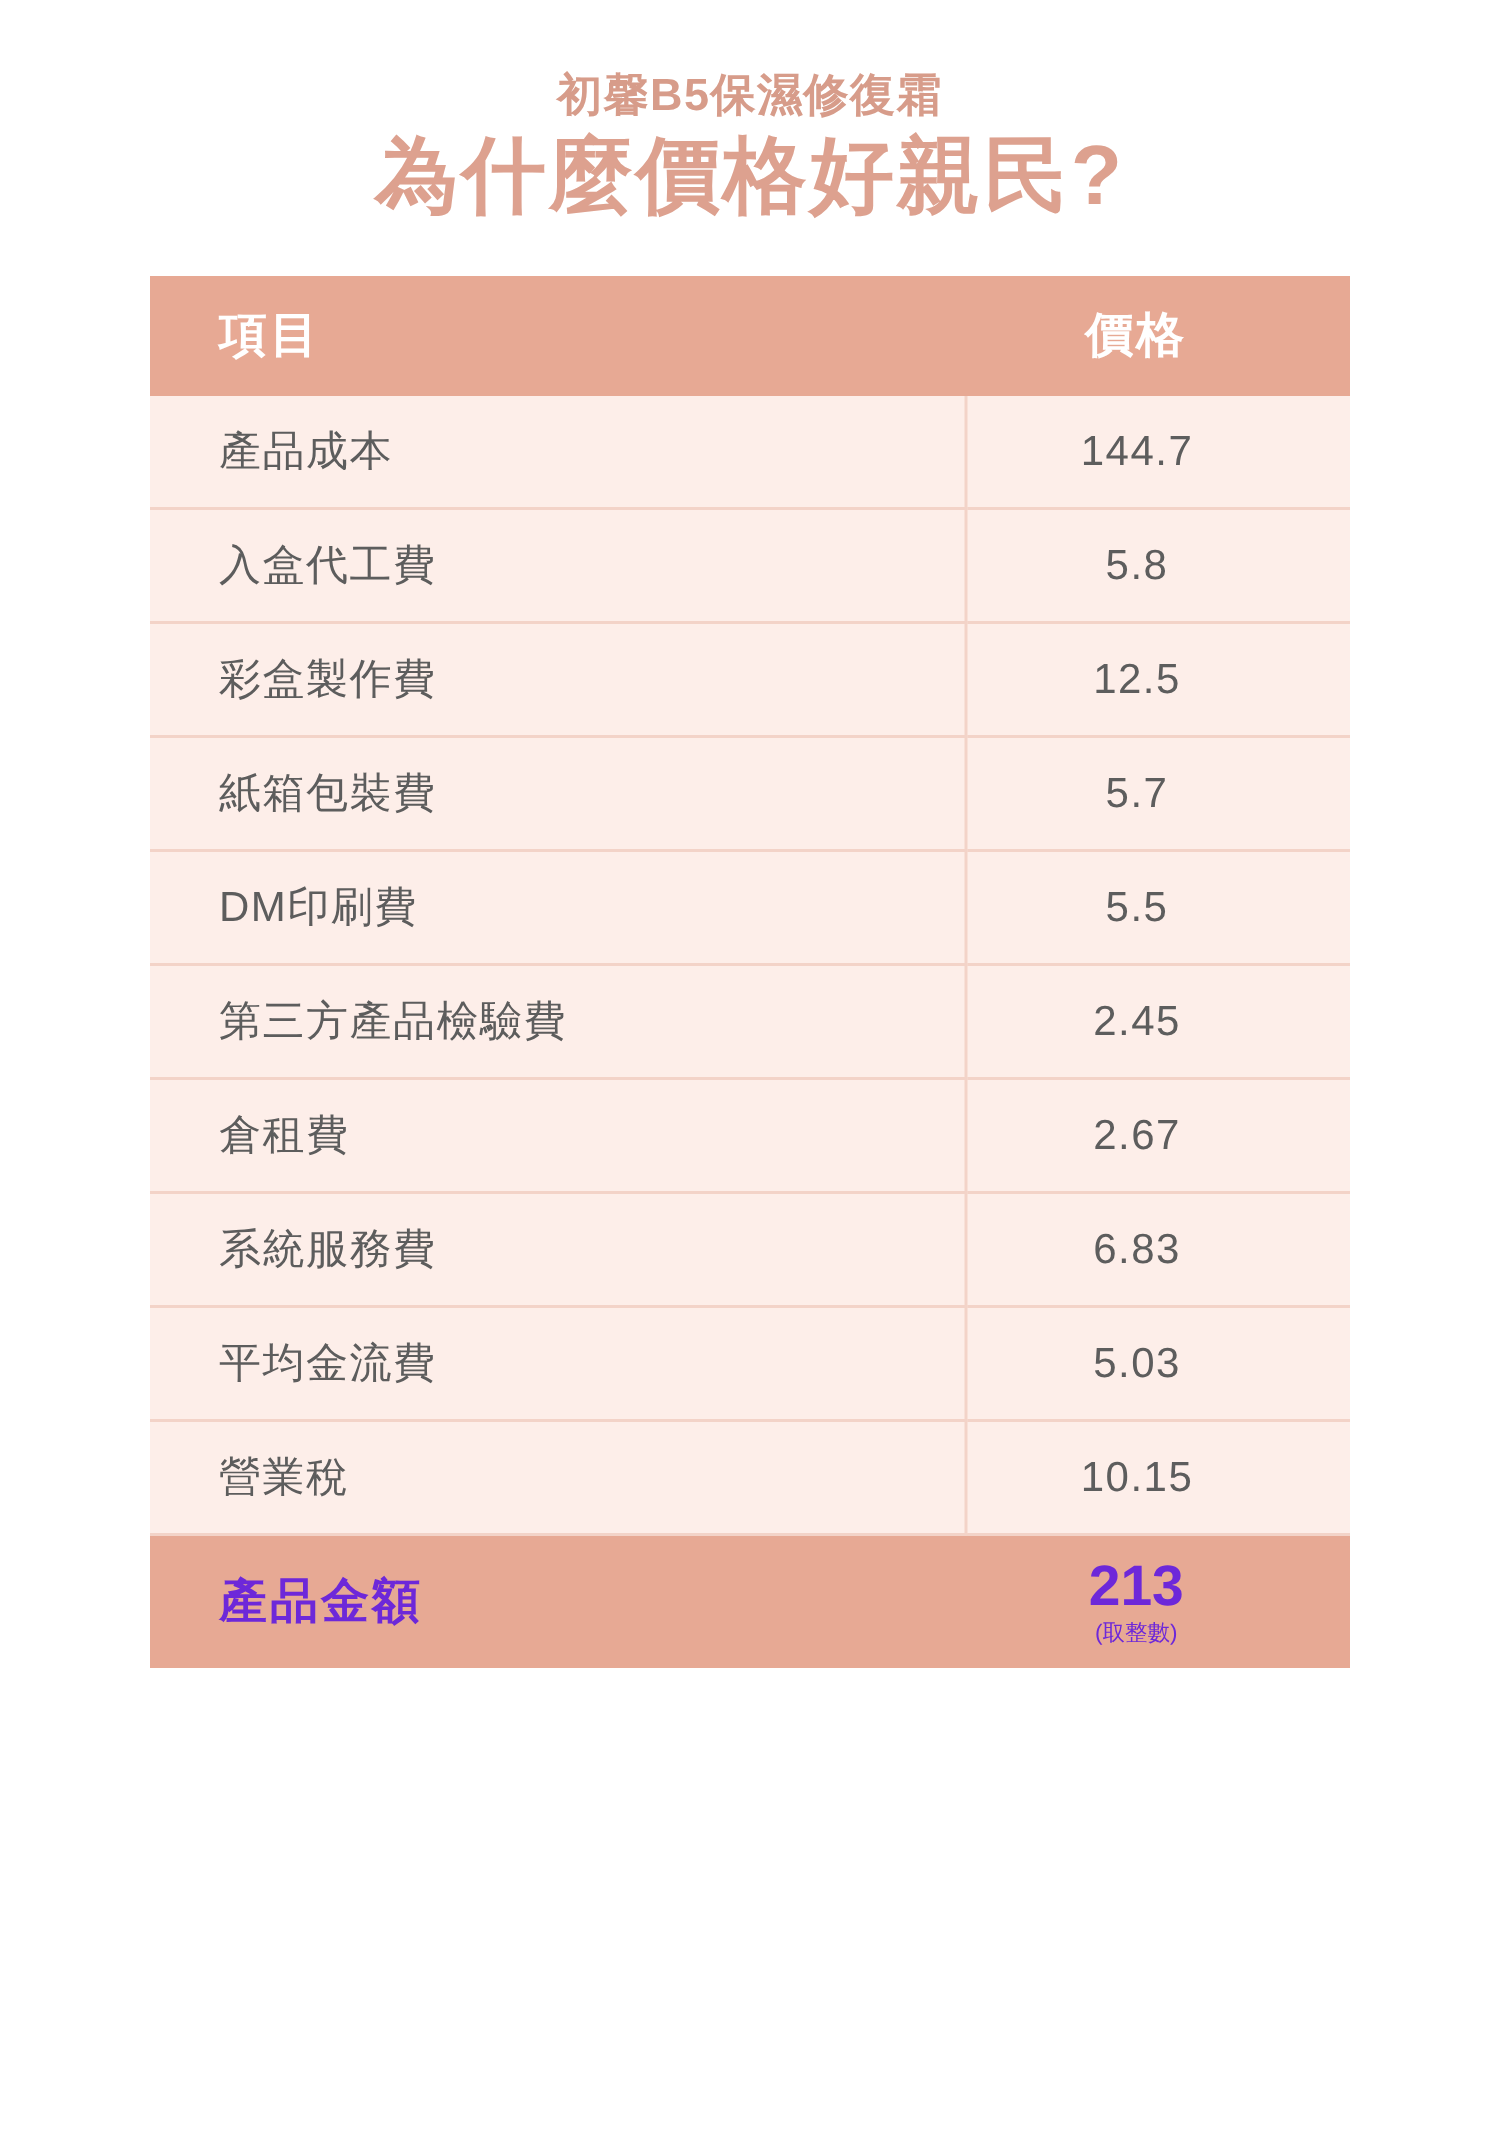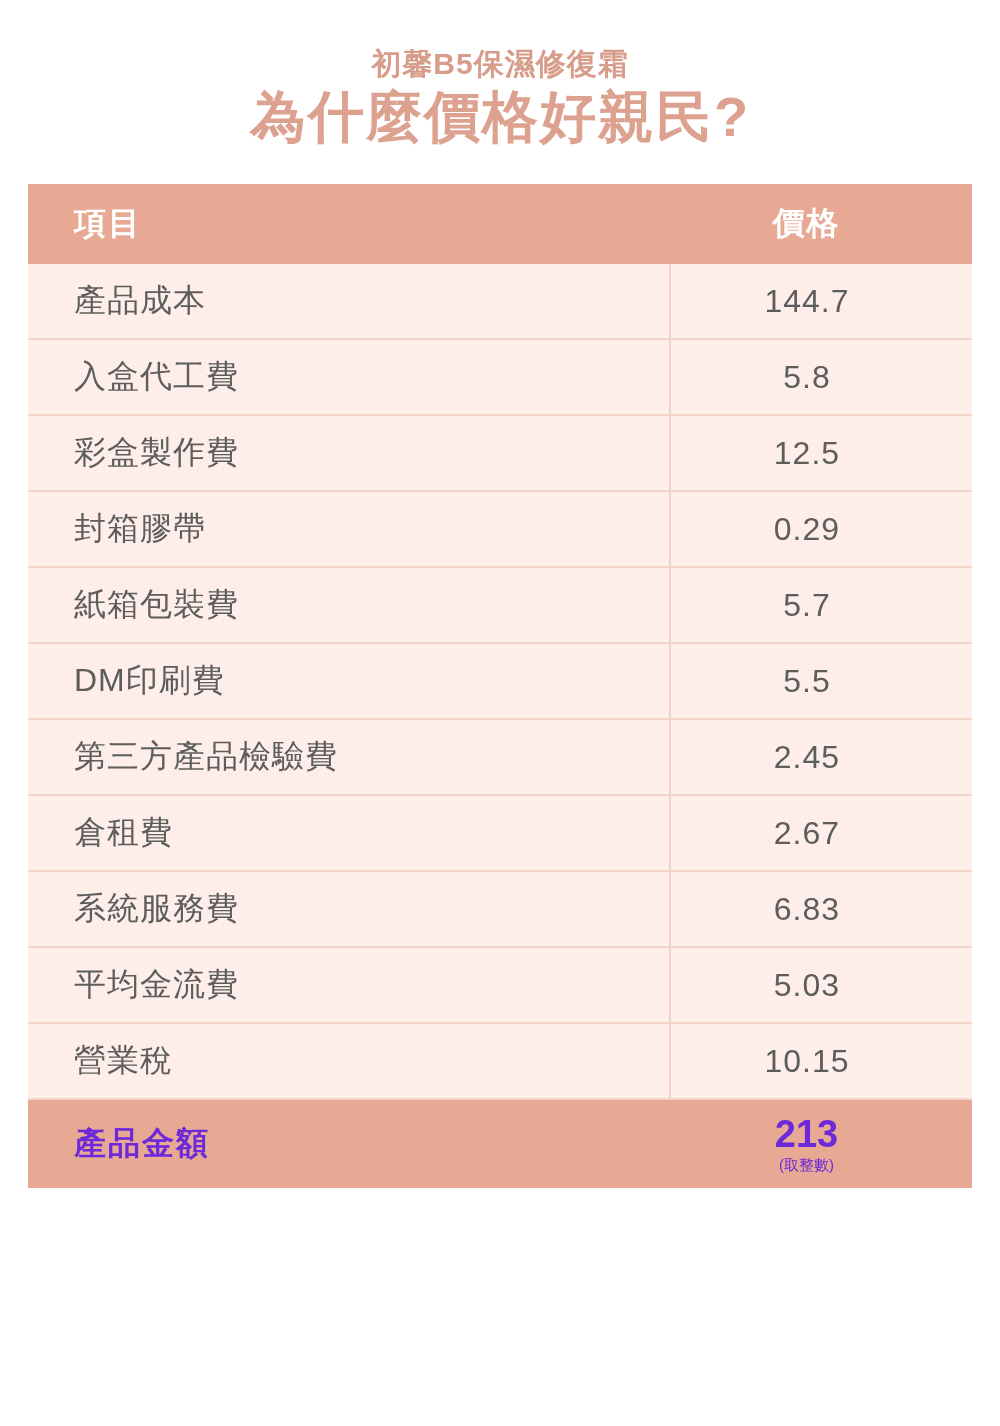--- a/index.html
+++ b/index.html
@@ -50,21 +50,21 @@
     letter-spacing: 0.5px;
   }
   .sub .b {
     font-weight: bold;
     color: #4f4f4f;
   }
 
   
   .table-wrap {
     margin: 32px auto 0 auto;
-    width: 944px;
+    width: 800px;
   }
   table.cost {
     width: 100%;
     border-collapse: collapse;
     table-layout: fixed;
   }
   table.cost col.item { width: 68%; }
   table.cost col.price { width: 32%; }
 
   table.cost thead th {
@@ -79,21 +79,21 @@
     text-align: left;
     padding-left: 46px;
   }
   table.cost thead th.price {
     text-align: center;
     padding-right: 30px;
   }
 
   table.cost tbody td {
     height: 72px;
-    font-size: 32px;
+    font-size: 28px;
     color: #5d5d5d;
     background: #fdeee9;
     border-bottom: 2px solid #f3d3c8;
     letter-spacing: 1px;
   }
   table.cost tbody tr td.item {
     text-align: left;
     padding-left: 46px;
     border-right: 2px solid #f3d3c8;
   }
@@ -160,24 +160,20 @@
         </tr>
         <tr>
           <td class="item">入盒代工費</td>
           <td class="price">5.8</td>
         </tr>
         <tr>
           <td class="item">彩盒製作費</td>
           <td class="price">12.5</td>
         </tr>
         <tr>
-          <td class="item">封箱膠帶</td>
-          <td class="price">0.29</td>
-        </tr>
-        <tr>
           <td class="item">紙箱包裝費</td>
           <td class="price">5.7</td>
         </tr>
         <tr>
           <td class="item">DM印刷費</td>
           <td class="price">5.5</td>
         </tr>
         <tr>
           <td class="item">第三方產品檢驗費</td>
           <td class="price">2.45</td>

